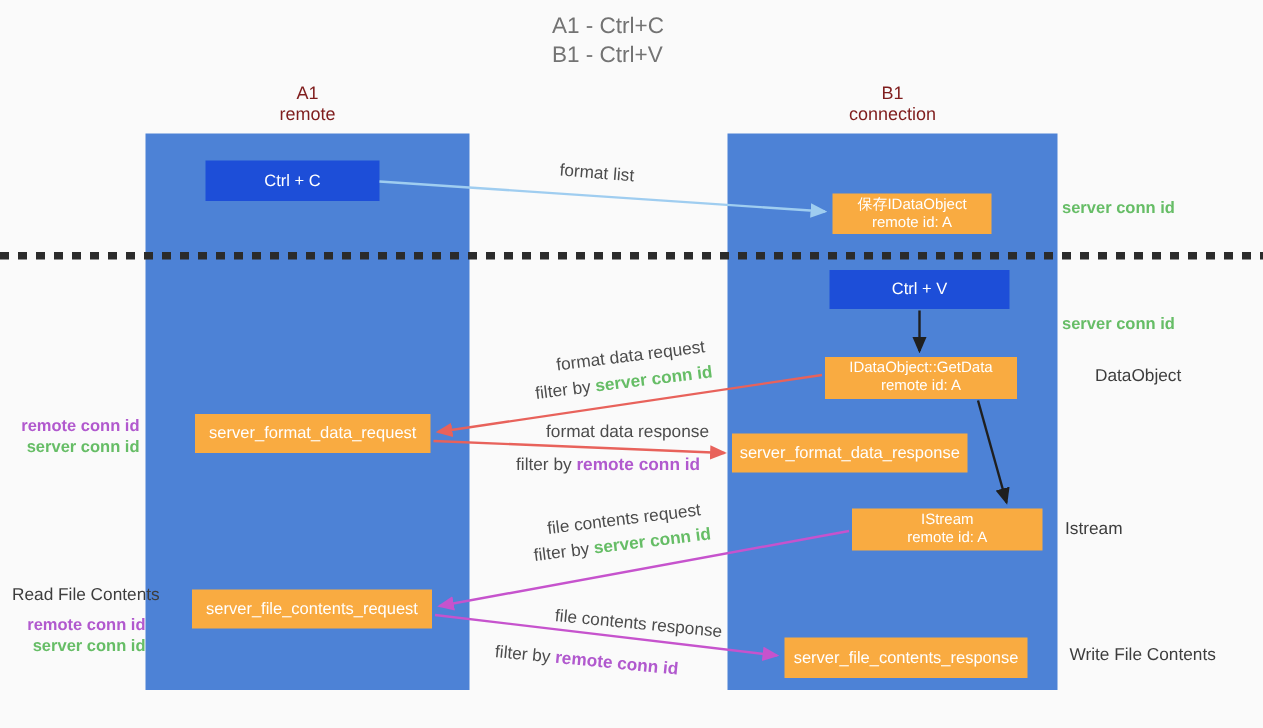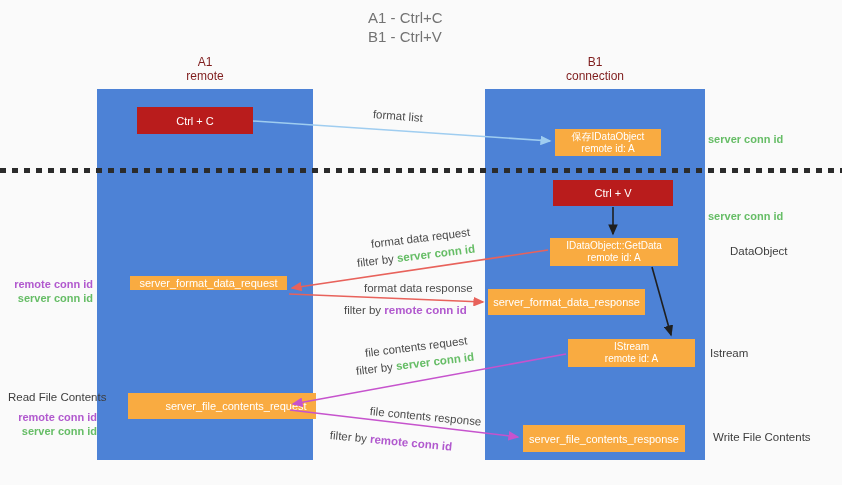--- a/index.html
+++ b/index.html
@@ -12,21 +12,21 @@
   .abs{position:absolute;}
   .nowrap{white-space:nowrap;}
   .title{left:368px;top:8px;font-size:15px;line-height:19px;color:#737373;}
   .col-header{top:55px;text-align:center;font-size:12px;line-height:14px;color:#7f1d1d;}
   .lifeline{top:89px;height:371px;background:#4d82d6;}
   .separator{left:0;top:168px;width:842px;height:5px;
     background:repeating-linear-gradient(90deg,#2b2b2b 0 6px,transparent 6px 12px);
     z-index:5;}
   .box{display:flex;flex-direction:column;align-items:center;justify-content:center;
     color:#fff;text-align:center;z-index:4;}
-  .green{background:#b91c1c;font-size:11px;}
+  .green{background:#1d4ed8;font-size:11px;}
   .orange{background:#f9ab41;font-size:11px;}
   .two-line{font-size:10px;line-height:12px;}
   .arrow-label{font-size:11.5px;color:#4c4c4c;transform-origin:left center;}
   .tilt-up{transform:rotate(-7deg);}
   .tilt-down{transform:rotate(5.5deg);}
   .green-txt{color:#66bd66;font-weight:bold;}
   .purple-txt{color:#b159ce;font-weight:bold;}
   .side-label{font-size:11.5px;color:#3d3d3d;}
   .conn-col{width:93px;text-align:right;font-size:11px;line-height:14px;font-weight:bold;}
   svg.arrows{position:absolute;left:0;top:0;z-index:6;pointer-events:none;}
@@ -88,34 +88,34 @@
 
 <div class="abs box green" style="left:553px;top:180px;width:120px;height:26px;">
   <div>Ctrl + V</div>
 </div>
 
 <div class="abs box orange two-line" style="left:550px;top:238px;width:128px;height:28px;">
   <div>IDataObject::GetData</div>
   <div>remote id: A</div>
 </div>
 
-<div class="abs box orange" style="left:130px;top:276px;width:157px;height:14px;">
+<div class="abs box orange" style="left:130px;top:276px;width:157px;height:26px;">
   <div>server_format_data_request</div>
 </div>
 
 <div class="abs box orange" style="left:488px;top:289px;width:157px;height:26px;">
   <div>server_format_data_response</div>
 </div>
 
 <div class="abs box orange two-line" style="left:568px;top:339px;width:127px;height:28px;">
   <div>IStream</div>
   <div>remote id: A</div>
 </div>
 
-<div class="abs box orange" style="left:128px;top:393px;width:160px;height:26px;padding-left:28px;">
+<div class="abs box orange" style="left:128px;top:393px;width:160px;height:26px;">
   <div>server_file_contents_request</div>
 </div>
 
 <div class="abs box orange" style="left:523px;top:425px;width:162px;height:27px;">
   <div>server_file_contents_response</div>
 </div>
 
 <div class="abs arrow-label nowrap" style="left:373px;top:108px;transform:rotate(4.5deg);">format list</div>
 
 <div class="abs arrow-label nowrap tilt-up" style="left:371px;top:238px;">format data request</div>

